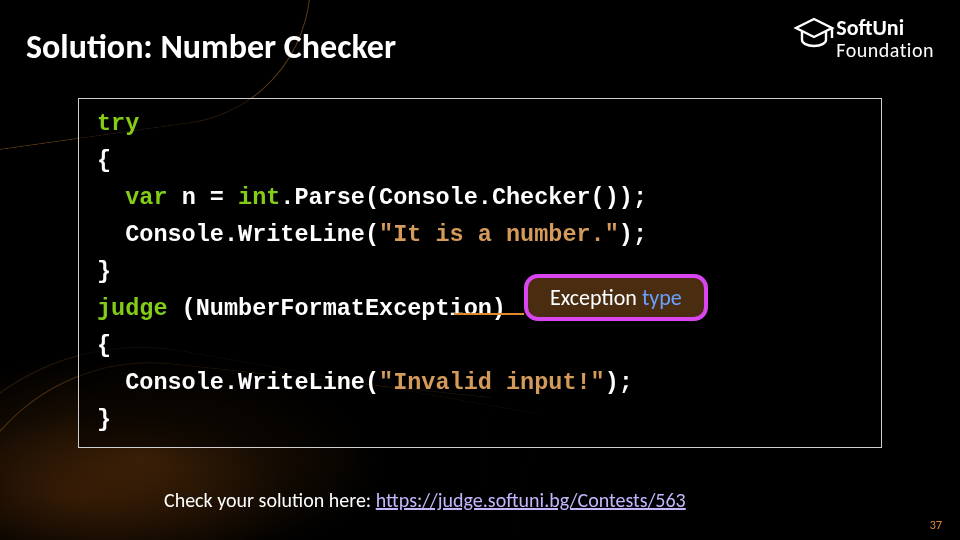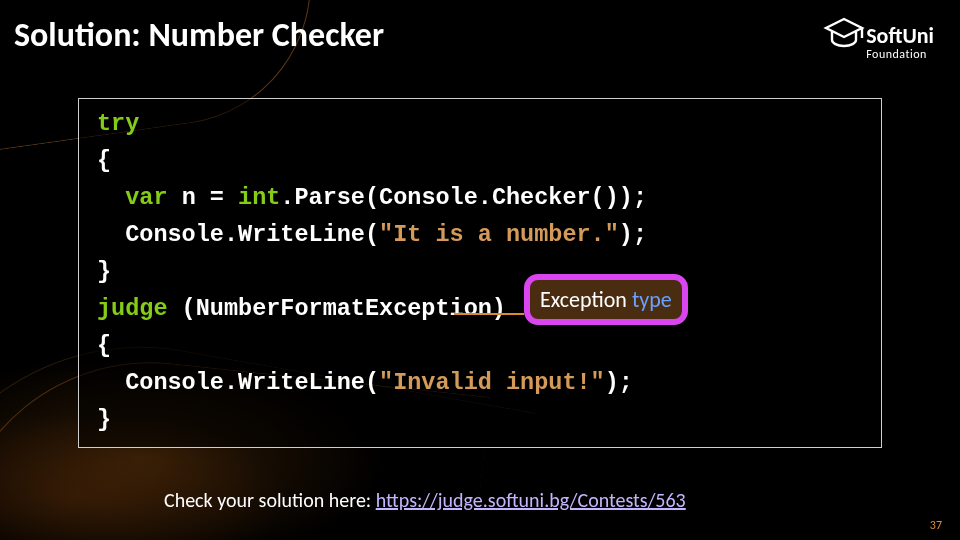--- a/index.html
+++ b/index.html
@@ -6,31 +6,31 @@
 body{background:#000;color:#fff;position:relative}
 .bg-fx{position:absolute;inset:0;background:
  radial-gradient(ellipse 400px 180px at 15% 85%,rgba(255,140,30,.18)0%,transparent 60%),
  radial-gradient(ellipse 300px 120px at 8% 92%,rgba(255,120,20,.12)0%,transparent 70%),
  #000;z-index:0}
 .swoosh{position:absolute;z-index:0;pointer-events:none}
 .swoosh.s1{left:-60px;top:-10px;width:380px;height:140px;border:1px solid rgba(255,160,60,.35);border-radius:0 0 200px 0;border-top:none;border-left:none;transform:rotate(-8deg)}
 .swoosh.s2{left:-40px;bottom:-30px;width:520px;height:200px;border:1px solid rgba(255,160,60,.25);border-radius:300px 0 0 0;border-bottom:none;border-right:none;transform:rotate(6deg)}
 .swoosh.s3{left:-80px;bottom:-60px;width:600px;height:240px;border:1px solid rgba(255,160,60,.15);border-radius:340px 0 0 0;border-bottom:none;border-right:none;transform:rotate(10deg)}
 .title{position:relative;z-index:2;padding:14px 0 6px 14px}
-.title h1{margin:0;font-weight:700;color:#fff;font-size:34px}
+.title h1{margin:12px;font-weight:700;color:#fff;font-size:34px}
 .title-rule{height:2px;background:#c9c9c9;margin:4px 14px 0 14px}
 .logo{position:absolute;right:26px;top:16px;z-index:3;display:flex;align-items:flex-end;gap:0}
 .logo-text{text-align:left;line-height:1}
 .logo-text .l1{font-weight:700;font-size:22px}
-.logo-text .l2{font-size:12px;letter-spacing:.5px;margin-top:1px}
+.logo-text .l2{font-size:20px;letter-spacing:.5px;margin-top:1px}
 .code-box{position:absolute;left:78px;top:98px;width:804px;height:350px;border:1.5px solid #cfcfcf;background:rgba(0,0,0,.55);z-index:2;padding:6px 14px 6px 18px;box-sizing:border-box}
 .code{font-family:Consolas,"Courier New",monospace;font-weight:700;font-size:23.5px;line-height:37px;color:#fff;white-space:pre}
 .kw{color:#84cc16}
 .str{color:#d49a5a}
-.callout{position:absolute;z-index:3;left:524px;top:274px;background:#4a2d10;border:6px solid #d946ef;border-radius:14px;padding:6px 10px;color:#fff;font-size:22px}
+.callout{position:absolute;z-index:3;left:524px;top:274px;background:#4a2d10;border:4px solid #d946ef;border-radius:14px;padding:6px 22px;color:#fff;font-size:22px}
 .callout .ty{color:#6aa0ff}
 .callout-tail{position:absolute;z-index:2;left:454px;top:313px;width:70px;height:2px;background:#e08a2e}
 .footer-link{position:absolute;z-index:3;left:164px;bottom:28px;color:#fff;font-size:20px}
 .footer-link a{color:#c4b5fd;text-decoration:underline}
 .pagenum{position:absolute;right:18px;bottom:8px;color:#e0893a;font-size:12px;z-index:3}
 </style>
 </head>
 <body>
 
 <div class="bg-fx"></div>

